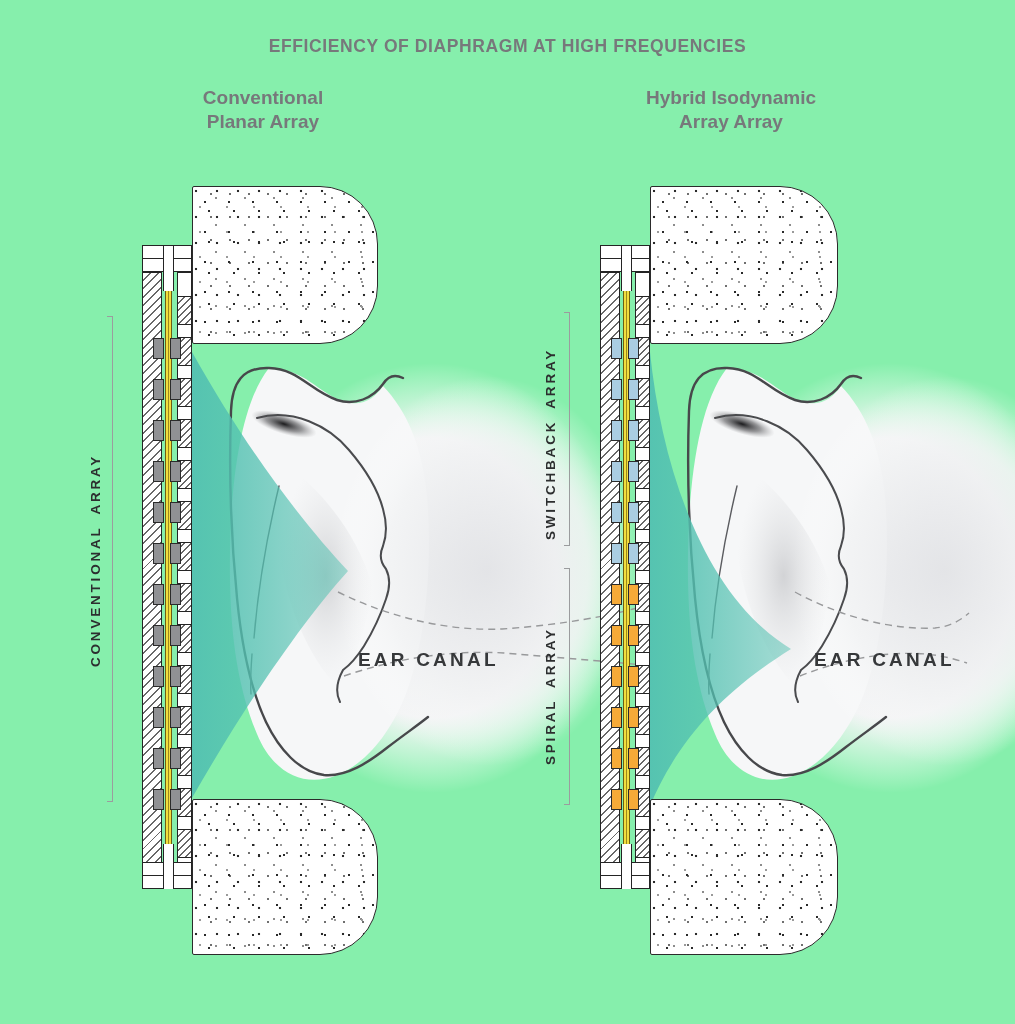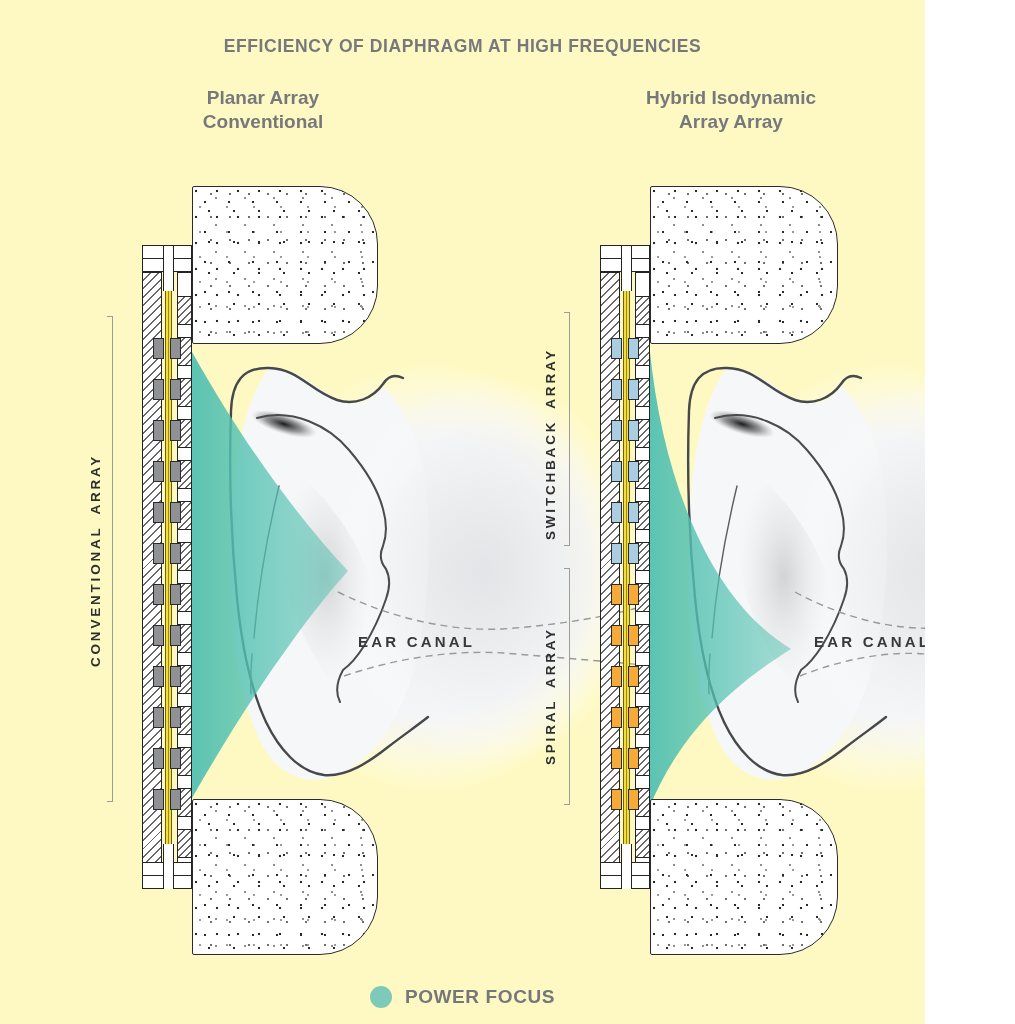--- a/index.html
+++ b/index.html
@@ -1,19 +1,19 @@
 <!DOCTYPE html>
 <html><head>
 <meta charset="utf-8">
 <style>
   * { box-sizing: border-box; margin: 0; padding: 0; }
   html,body { background:#fff; }
   .page {
-    position: relative; width: 925px; height: 1024px;
-    background: #fef9c3; overflow: hidden;
+    position: relative; width: 1015px; height: 1024px;
+    background: #86efac; overflow: hidden;
     font-family: "Liberation Sans", sans-serif;
   }
   svg.scene { position:absolute; left:0; top:0; z-index:1; pointer-events:none; }
 
   .title {
     position:absolute; left:0; right:0; top:36px; z-index:5;
     text-align:center; font-size:17.5px; font-weight:bold;
     color:#77787b; letter-spacing:0.6px;
   }
   .colhead {
@@ -67,22 +67,22 @@
   #br-spiral { left:564px; top:568px; height:237px; }
   .vlabel { position:absolute; width:26px; z-index:5;
     display:flex; align-items:center; justify-content:center;
     writing-mode:vertical-rl; transform:rotate(180deg);
     font-size:13.5px; font-weight:bold; letter-spacing:2.8px; word-spacing:5px;
     color:#2c2e2f; white-space:nowrap; }
   #vl-conv   { left:82px;  top:430px; height:260px; }
   #vl-switch { left:537px; top:346px; height:196px; }
   #vl-spiral { left:537px; top:598px; height:196px; }
 
-  .canal { position:absolute; z-index:5; font-size:15px; font-weight:bold;
-    letter-spacing:3.2px; color:#36383a; white-space:nowrap; }
+  .canal { position:absolute; z-index:5; font-size:19px; font-weight:bold;
+    letter-spacing:3.2px; color:#36383a; white-space:nowrap;margin-top:16px; }
   #canal-l { left:358px; top:633px; } #canal-r { left:814px; top:633px; }
 
   
   .legend { position:absolute; left:0; right:0; top:986px; z-index:5;
     display:flex; justify-content:center; align-items:center; gap:13px; }
   .legend-dot { width:22px; height:22px; border-radius:50%; }
   .legend-label { font-size:19px; font-weight:bold; color:#75777a; letter-spacing:0.6px; }
 </style>
 </head>
 <body>
@@ -144,22 +144,22 @@
     <g stroke="#98999b" stroke-width="1.4" fill="none" stroke-dasharray="7 5">
       <path d="M338,592 C395,620 452,631 502,629 C562,625 614,615 640,607"></path>
       <path d="M344,676 C400,657 455,650 504,653 C562,658 615,662 642,665"></path>
       <path d="M795,592 C845,619 895,630 935,628 C948,627 960,621 969,613"></path>
       <path d="M800,676 C845,658 890,651 925,654 C940,655 955,659 967,663"></path>
     </g>
   </svg>
 
   <div class="title">EFFICIENCY OF DIAPHRAGM AT HIGH FREQUENCIES</div>
   <div class="colhead" id="head-l">
+    <div>Conventional</div>
     <div>Planar Array</div>
-    <div>Conventional</div>
   </div>
   <div class="colhead" id="head-r">
     <div>Hybrid Isodynamic</div>
     <div>Array Array</div>
   </div>
 
   <div class="driver left">
     <div class="bar-left"></div>
     <div class="bar-right"></div>
     <div class="diaphragm" style="background: linear-gradient(90deg, rgb(242, 222, 62) 0px, rgb(242, 222, 62) 35%, rgb(156, 138, 30) 35%, rgb(156, 138, 30) 60%, rgb(242, 222, 62) 60%);"></div>
@@ -266,17 +266,13 @@
   <div class="bracket" id="br-conv"></div>
   <div class="bracket" id="br-switch"></div>
   <div class="bracket" id="br-spiral"></div>
   <div class="vlabel" id="vl-conv">CONVENTIONAL ARRAY</div>
   <div class="vlabel" id="vl-switch">SWITCHBACK ARRAY</div>
   <div class="vlabel" id="vl-spiral">SPIRAL ARRAY</div>
 
   <div class="canal" id="canal-l">EAR CANAL</div>
   <div class="canal" id="canal-r">EAR CANAL</div>
 
-  <div class="legend">
-    <div class="legend-dot" style="background: rgb(126, 202, 186);"></div>
-    <div class="legend-label">POWER FOCUS</div>
-  </div>
 </div>
 
 </body></html>

